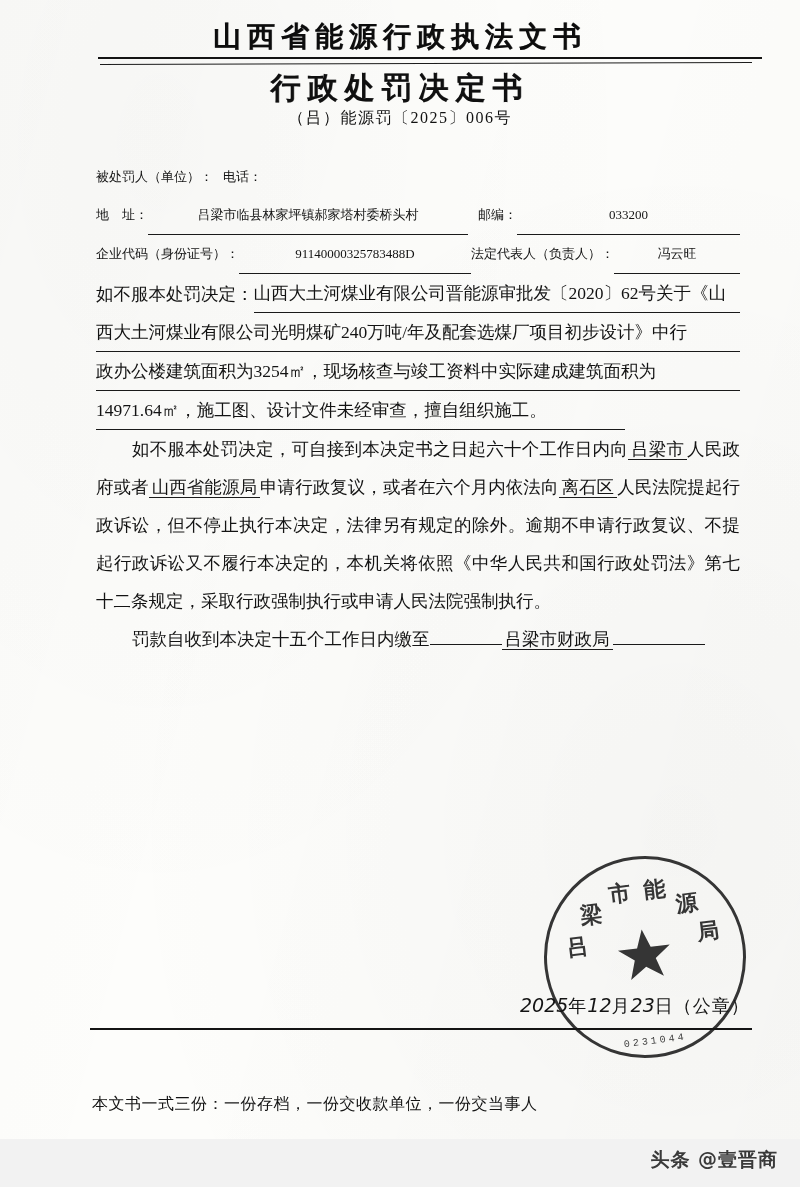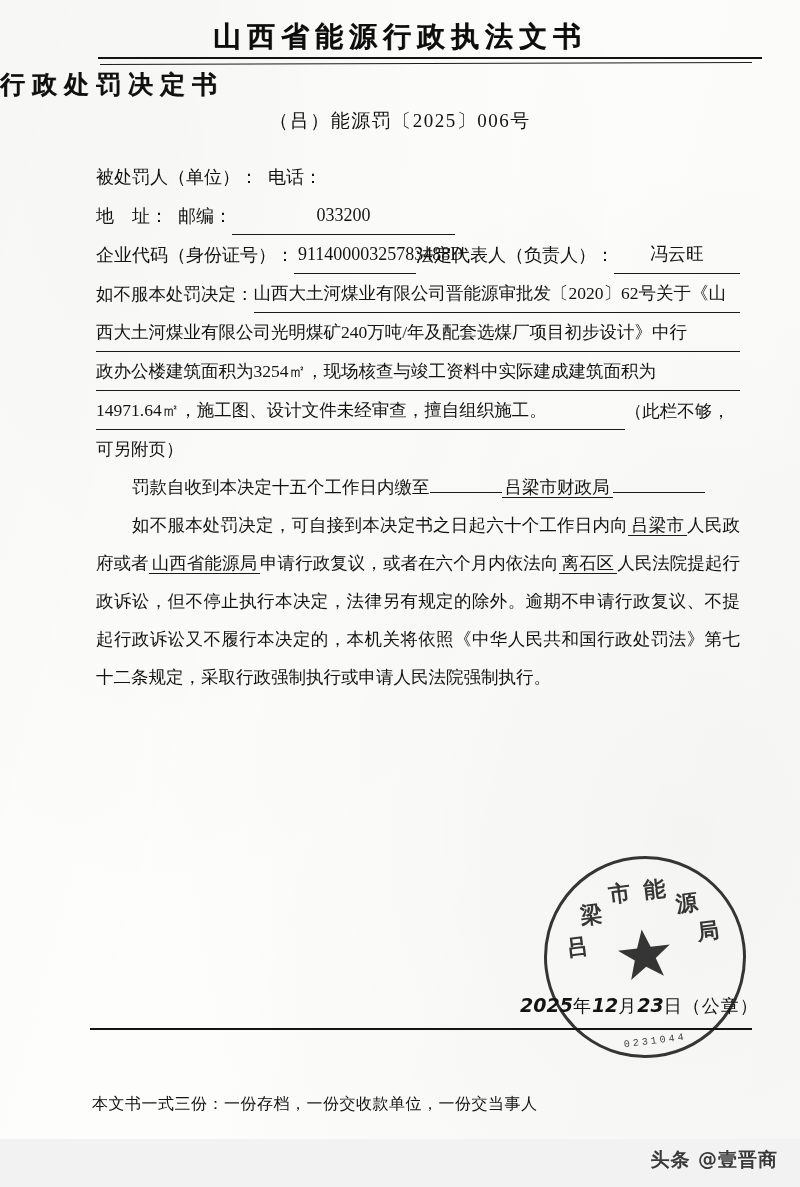--- a/index.html
+++ b/index.html
@@ -71,49 +71,49 @@
     left: 2px;
     right: 10px;
     top: 3.5px;
     border-top: 1.5px solid #1c1c1c;
     transform: rotate(-0.18deg);
   }
   .doc-subtitle {
     position: absolute;
     top: 68px;
     left: 0; right: 0;
-    text-align: left;
+    text-align: center;
     font-family: "DejaVu Serif", "Liberation Serif", serif;
-    font-size: 25px;
+    font-size: 30px;
     font-weight: bold;
     letter-spacing: 7px;
     color: #101010;
     text-shadow: 0.4px 0 0 rgba(0,0,0,0.5);
   }
   .doc-number {
     position: absolute;
     top: 108px;
     left: 0; right: 0;
     text-align: center;
-    font-size: 19px;
+    font-size: 16px;
     letter-spacing: 1.5px;
     color: #111;
   }
 
   
   .body-area {
     position: absolute;
     left: 96px;
     right: 60px;
     top: 158px;
   }
   .line {
     display: flex;
-    align-items: flex-end;
-    font-size: 18px;
+    align-items: flex-start;
+    font-size: 13px;
     line-height: 38px;
     white-space: nowrap;
     color: #131313;
   }
   .lbl { flex: none; }
   .fill {
     flex: 1 1 auto;
     border-bottom: 1.3px solid #1a1a1a;
     text-align: center;
     padding: 0 4px;
@@ -216,21 +216,21 @@
     top: 994px;
     font-size: 18px;
     letter-spacing: 1px;
     color: #141414;
     white-space: nowrap;
   }
   .hand {
     font-family: "DejaVu Sans", "Liberation Sans", sans-serif;
     font-size: 19px;
     font-style: italic;
-    font-weight: bold;
+    font-weight: normal;
     letter-spacing: 0;
   }
 
   
   .footer-rule {
     position: absolute;
     left: 90px;
     right: 48px;
     top: 1028px;
     border-top: 2.6px solid #141414;
@@ -271,20 +271,21 @@
   <div class="body-area">
 
     <div class="line">
       <span class="lbl">被处罚人（单位）：</span>
       <span class="gap"></span>
       <span class="lbl">电话：</span>
     </div>
 
     <div class="line">
       <span class="lbl">地　址：</span>
+      <span class="fill">吕梁市临县林家坪镇郝家塔村委桥头村</span>
       <span class="gap"></span>
       <span class="lbl">邮编：</span>
       <span class="fill w-lg">033200</span>
     </div>
 
     <div class="line">
       <span class="lbl">企业代码（身份证号）：</span>
       <span class="fill">91140000325783488D</span>
       <span class="lbl">法定代表人（负责人）：</span>
       <span class="fill w-sm">冯云旺</span>
@@ -297,31 +298,27 @@
       </div>
       <div class="facts-row">
         <span class="ul-grow">西大土河煤业有限公司光明煤矿240万吨/年及配套选煤厂项目初步设计》中行</span>
       </div>
       <div class="facts-row">
         <span class="ul-grow">政办公楼建筑面积为3254㎡，现场核查与竣工资料中实际建成建筑面积为</span>
       </div>
       <div class="facts-row">
         <span class="ul">14971.64㎡，施工图、设计文件未经审查，擅自组织施工。</span>
         <span class="ul" style="width:78px"></span>
-        <span class="facts-note">（此栏不够，</span>
       </div>
-      <div class="facts-row">
-        <span class="facts-note">可另附页）</span>
-      </div>
-    </div>
-
+    </div>
+
+
+    <div class="para"><span>如不服本处罚决定，可自接到本决定书之日起六十个工作日内向</span><span class="u">吕梁市</span><span>人民政府或者</span><span class="u">山西省能源局</span><span>申请行政复议，或者在六个月内依法向</span><span class="u">离石区</span><span>人民法院提起行政诉讼，但不停止执行本决定，法律另有规定的除外。逾期不申请行政复议、不提起行政诉讼又不履行本决定的，本机关将依照《中华人民共和国行政处罚法》第七十二条规定，采取行政强制执行或申请人民法院强制执行。</span></div>
 
     <div class="para"><span>罚款自收到本决定十五个工作日内缴至</span><span class="blank"></span><span class="u">吕梁市财政局</span><span class="u" style="display:inline-block;width:86px"></span></div>
-
-    <div class="para"><span>如不服本处罚决定，可自接到本决定书之日起六十个工作日内向</span><span class="u">吕梁市</span><span>人民政府或者</span><span class="u">山西省能源局</span><span>申请行政复议，或者在六个月内依法向</span><span class="u">离石区</span><span>人民法院提起行政诉讼，但不停止执行本决定，法律另有规定的除外。逾期不申请行政复议、不提起行政诉讼又不履行本决定的，本机关将依照《中华人民共和国行政处罚法》第七十二条规定，采取行政强制执行或申请人民法院强制执行。</span></div>
 
   </div>
 
   <div class="seal">
     <div class="seal-inner">
       <svg class="seal-star" viewBox="0 0 100 100">
         <polygon points="50,4 61.8,35.5 95,35.5 68.2,55.6 78.5,88 50,68.5 21.5,88 31.8,55.6 5,35.5 38.2,35.5" fill="currentColor"></polygon>
       </svg>
       <span class="seal-char" style="transform:translate(-50%,-50%) rotate(-75deg) translateY(-68px) rotate(75deg)">吕</span>
       <span class="seal-char" style="transform:translate(-50%,-50%) rotate(-45deg) translateY(-68px) rotate(45deg)">梁</span>

